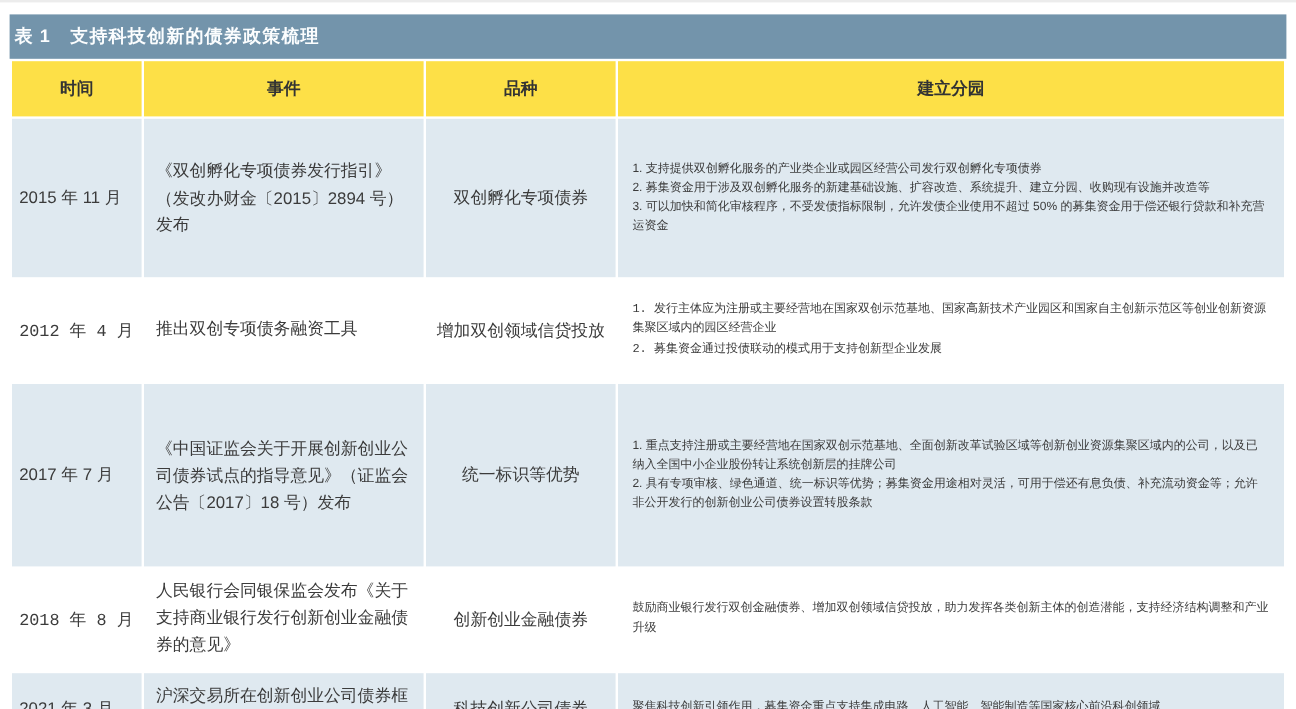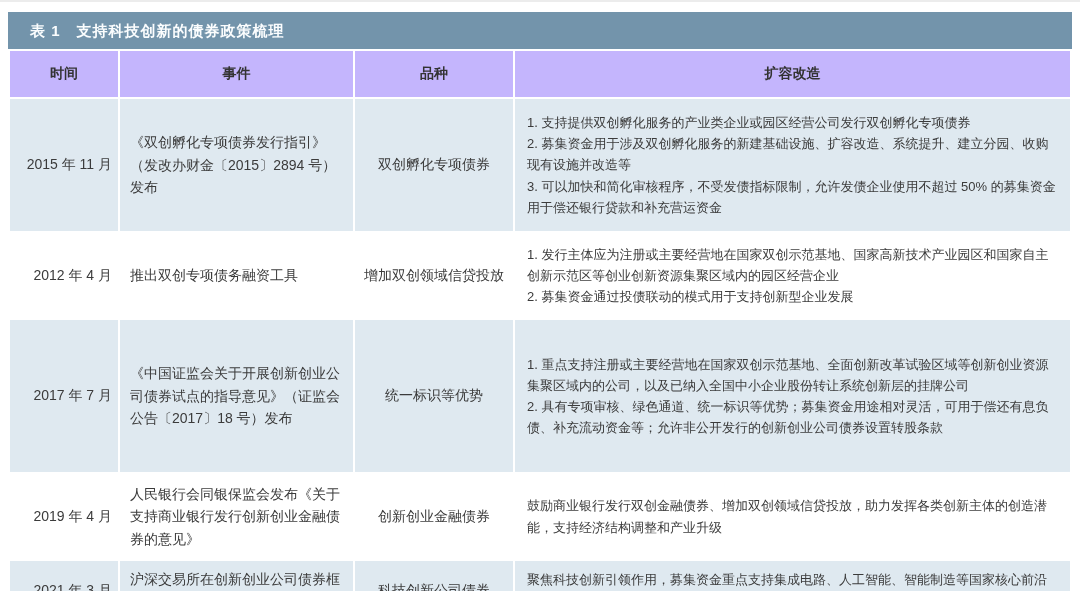--- a/index.html
+++ b/index.html
@@ -21,50 +21,50 @@
     width: 1064px;
     margin: 10px 8px 0 8px;
   }
   .title-bar {
     background: #7394ab;
     color: #fbfdfe;
     font-size: 15px;
     font-weight: bold;
     height: 37px;
     line-height: 37px;
-    padding-left: 22px;
+    padding-left: 4px;
     letter-spacing: 1px;
   }
   table.policy {
     width: 100%;
     border-collapse: separate;
     border-spacing: 2px;
     table-layout: fixed;
     margin-top: 0px;
   }
   col.c-time    { width: 108px; }
   col.c-event   { width: 233px; }
   col.c-variety { width: 158px; }
   th, td {
-    font-size: 13px;
+    font-size: 10px;
     vertical-align: middle;
     padding: 4px 6px;
     word-break: break-word;
   }
   thead th {
-    background: #c4b5fd;
+    background: #fde047;
     font-weight: bold;
     font-size: 14px;
     height: 38px;
     text-align: center;
     color: #333;
   }
   tr.band td { background: #dfe9f0; }
-  tr.plain td { background: #ffffff; }
-  td.cell-time    { text-align: right; white-space: nowrap; font-size: 14px; }
+  tr.plain td { background: #ffffff; font-family: Liberation Mono, monospace; }
+  td.cell-time    { text-align: left; white-space: nowrap; font-size: 14px; }
   td.cell-event   { text-align: left; line-height: 1.6; font-size: 14px; padding: 4px 10px; }
   td.cell-variety { text-align: center; font-size: 14px; }
   td.cell-content {
     text-align: left;
     line-height: 1.62;
     padding: 8px 12px;
     white-space: pre-line;
   }
   tr.r1 td { height: 116px; }
   tr.r2 td { height: 69px; }
@@ -87,21 +87,21 @@
         <col class="c-time">
           <col class="c-event">
           <col class="c-variety">
           <col class="c-content">
       </colgroup>
       <thead>
         <tr>
           <th>时间</th>
           <th>事件</th>
           <th>品种</th>
-          <th>扩容改造</th>
+          <th>建立分园</th>
         </tr>
       </thead>
       <tbody>
         <tr class="band r1">
           <td class="cell-time">2015 年 11 月</td>
           <td class="cell-event">《双创孵化专项债券发行指引》（发改办财金〔2015〕2894 号）发布</td>
           <td class="cell-variety">双创孵化专项债券</td>
           <td class="cell-content">1. 支持提供双创孵化服务的产业类企业或园区经营公司发行双创孵化专项债券
 2. 募集资金用于涉及双创孵化服务的新建基础设施、扩容改造、系统提升、建立分园、收购现有设施并改造等
 3. 可以加快和简化审核程序，不受发债指标限制，允许发债企业使用不超过 50% 的募集资金用于偿还银行贷款和补充营运资金</td>
@@ -114,21 +114,21 @@
 2. 募集资金通过投债联动的模式用于支持创新型企业发展</td>
         </tr>
         <tr class="band r3">
           <td class="cell-time">2017 年 7 月</td>
           <td class="cell-event">《中国证监会关于开展创新创业公司债券试点的指导意见》（证监会公告〔2017〕18 号）发布</td>
           <td class="cell-variety">统一标识等优势</td>
           <td class="cell-content">1. 重点支持注册或主要经营地在国家双创示范基地、全面创新改革试验区域等创新创业资源集聚区域内的公司，以及已纳入全国中小企业股份转让系统创新层的挂牌公司
 2. 具有专项审核、绿色通道、统一标识等优势；募集资金用途相对灵活，可用于偿还有息负债、补充流动资金等；允许非公开发行的创新创业公司债券设置转股条款</td>
         </tr>
         <tr class="plain r4">
-          <td class="cell-time">2019 年 4 月</td>
+          <td class="cell-time">2018 年 8 月</td>
           <td class="cell-event">人民银行会同银保监会发布《关于支持商业银行发行创新创业金融债券的意见》</td>
           <td class="cell-variety">创新创业金融债券</td>
           <td class="cell-content">鼓励商业银行发行双创金融债券、增加双创领域信贷投放，助力发挥各类创新主体的创造潜能，支持经济结构调整和产业升级</td>
         </tr>
         <tr class="band r5">
           <td class="cell-time">2021 年 3 月</td>
           <td class="cell-event">沪深交易所在创新创业公司债券框架下推出科技创新公司债券</td>
           <td class="cell-variety">科技创新公司债券</td>
           <td class="cell-content">聚焦科技创新引领作用，募集资金重点支持集成电路、人工智能、智能制造等国家核心前沿科创领域</td>
         </tr>

